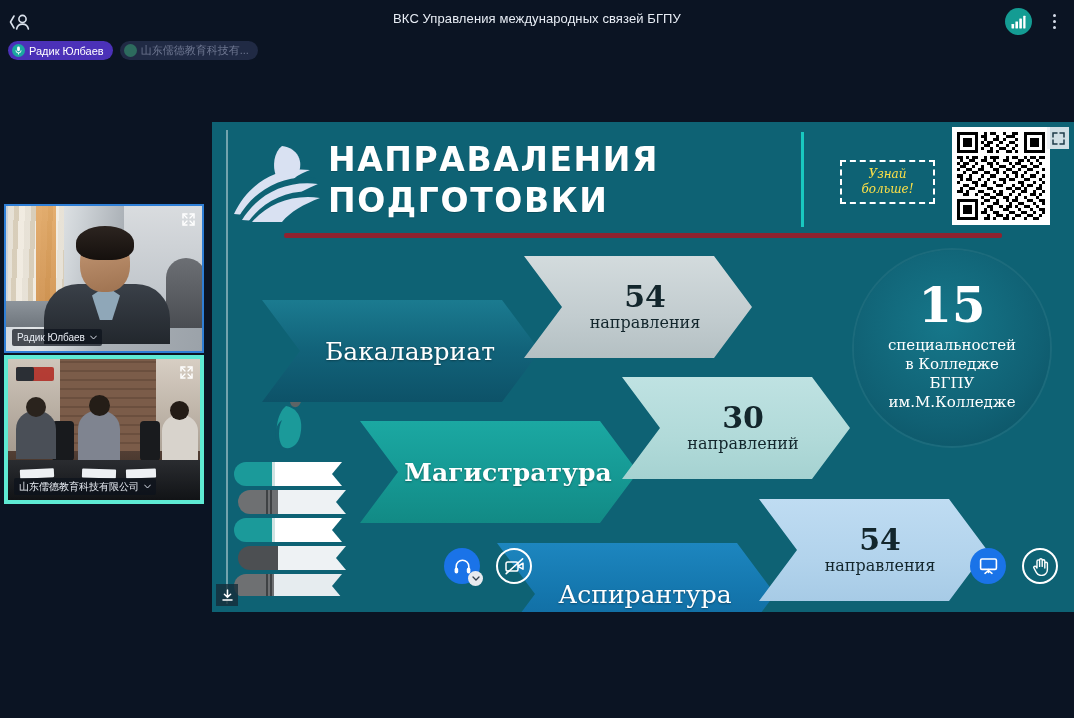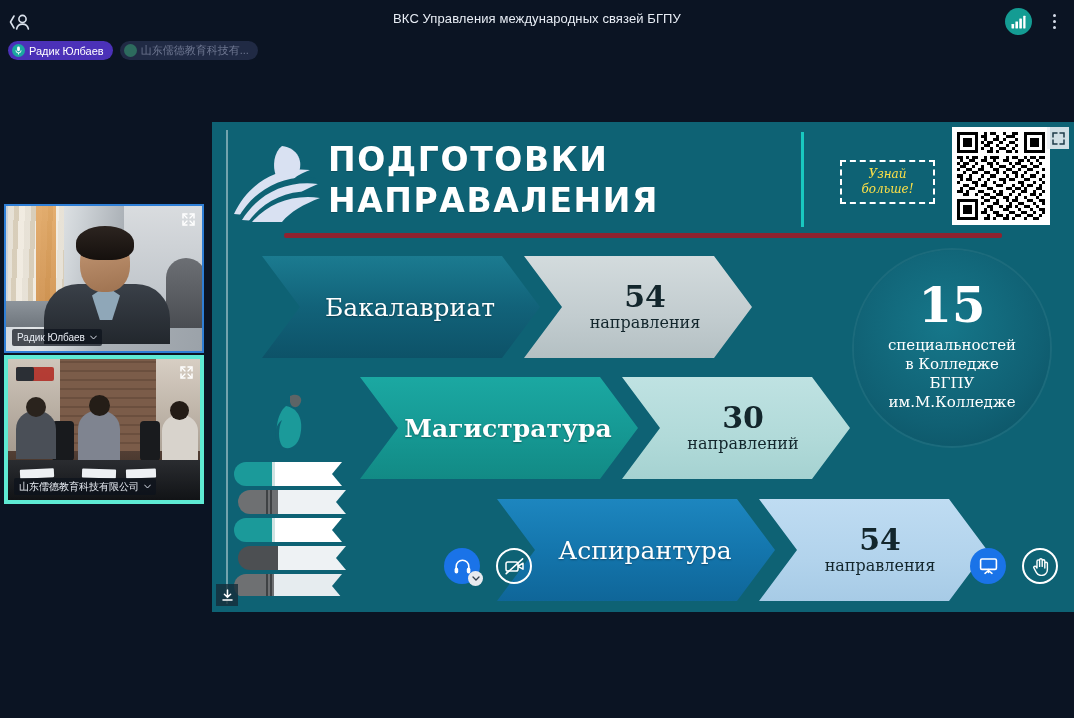--- a/index.html
+++ b/index.html
@@ -265,21 +265,21 @@
   .row { position: absolute; height: 102px; }
   .row-1 { left: 50px; top: 134px; }
   .row-2 { left: 148px; top: 255px; }
   .row-3 { left: 285px; top: 377px; }
 
   .chev {
     position: absolute; top: 0; height: 102px;
     clip-path: polygon(0 0, calc(100% - 38px) 0, 100% 50%, calc(100% - 38px) 100%, 0 100%, 38px 50%);
     display: flex; align-items: center;
   }
-  .chev-lead { width: 278px; }
+  .chev-lead { width: 278px; margin-top: 44px; }
   .chev-num  { width: 228px; left: 262px; }
 
   .chev-lead .lead-txt {
     width: 100%; text-align: center; padding-left: 18px;
     color: #ffffff;
     font-family: "DejaVu Serif", serif;
     font-size: 25px;
     text-shadow: 0 1px 2px rgba(0,0,0,.35);
   }
   .chev-num .num-box { width: 100%; text-align: center; padding-left: 14px; color: #13262c; }
@@ -463,22 +463,22 @@
           <path d="M50 2 C66 4 72 18 66 30 C60 40 48 40 44 32 C40 22 42 8 50 2 Z" fill="#d9e1f2"></path>
           <path d="M2 70 C16 40 44 22 78 26 C58 34 36 50 24 72 Z" fill="#d9e1f2"></path>
           <path d="M6 74 C22 46 50 30 84 34 C62 42 42 56 30 76 Z" fill="#0e6274"></path>
           <path d="M10 76 C26 50 54 36 86 40 C66 48 48 60 36 78 Z" fill="#d9e1f2"></path>
           <path d="M16 78 C32 56 58 44 88 48 C70 56 54 66 44 78 Z" fill="#0e6274"></path>
           <path d="M20 78 C36 60 60 50 88 54 C72 60 58 68 50 78 Z" fill="#d9e1f2"></path>
         </svg>
       </div>
 
       <div class="s-title">
+        <div>НАПРАВАЛЕНИЯ</div>
         <div>ПОДГОТОВКИ</div>
-        <div>НАПРАВАЛЕНИЯ</div>
       </div>
 
       <div class="s-divider"></div>
       <div class="s-vrule"></div>
 
       <div class="cta-box">
         <span>
           <span>Узнай</span><br>
           <span>больше!</span>
         </span>

